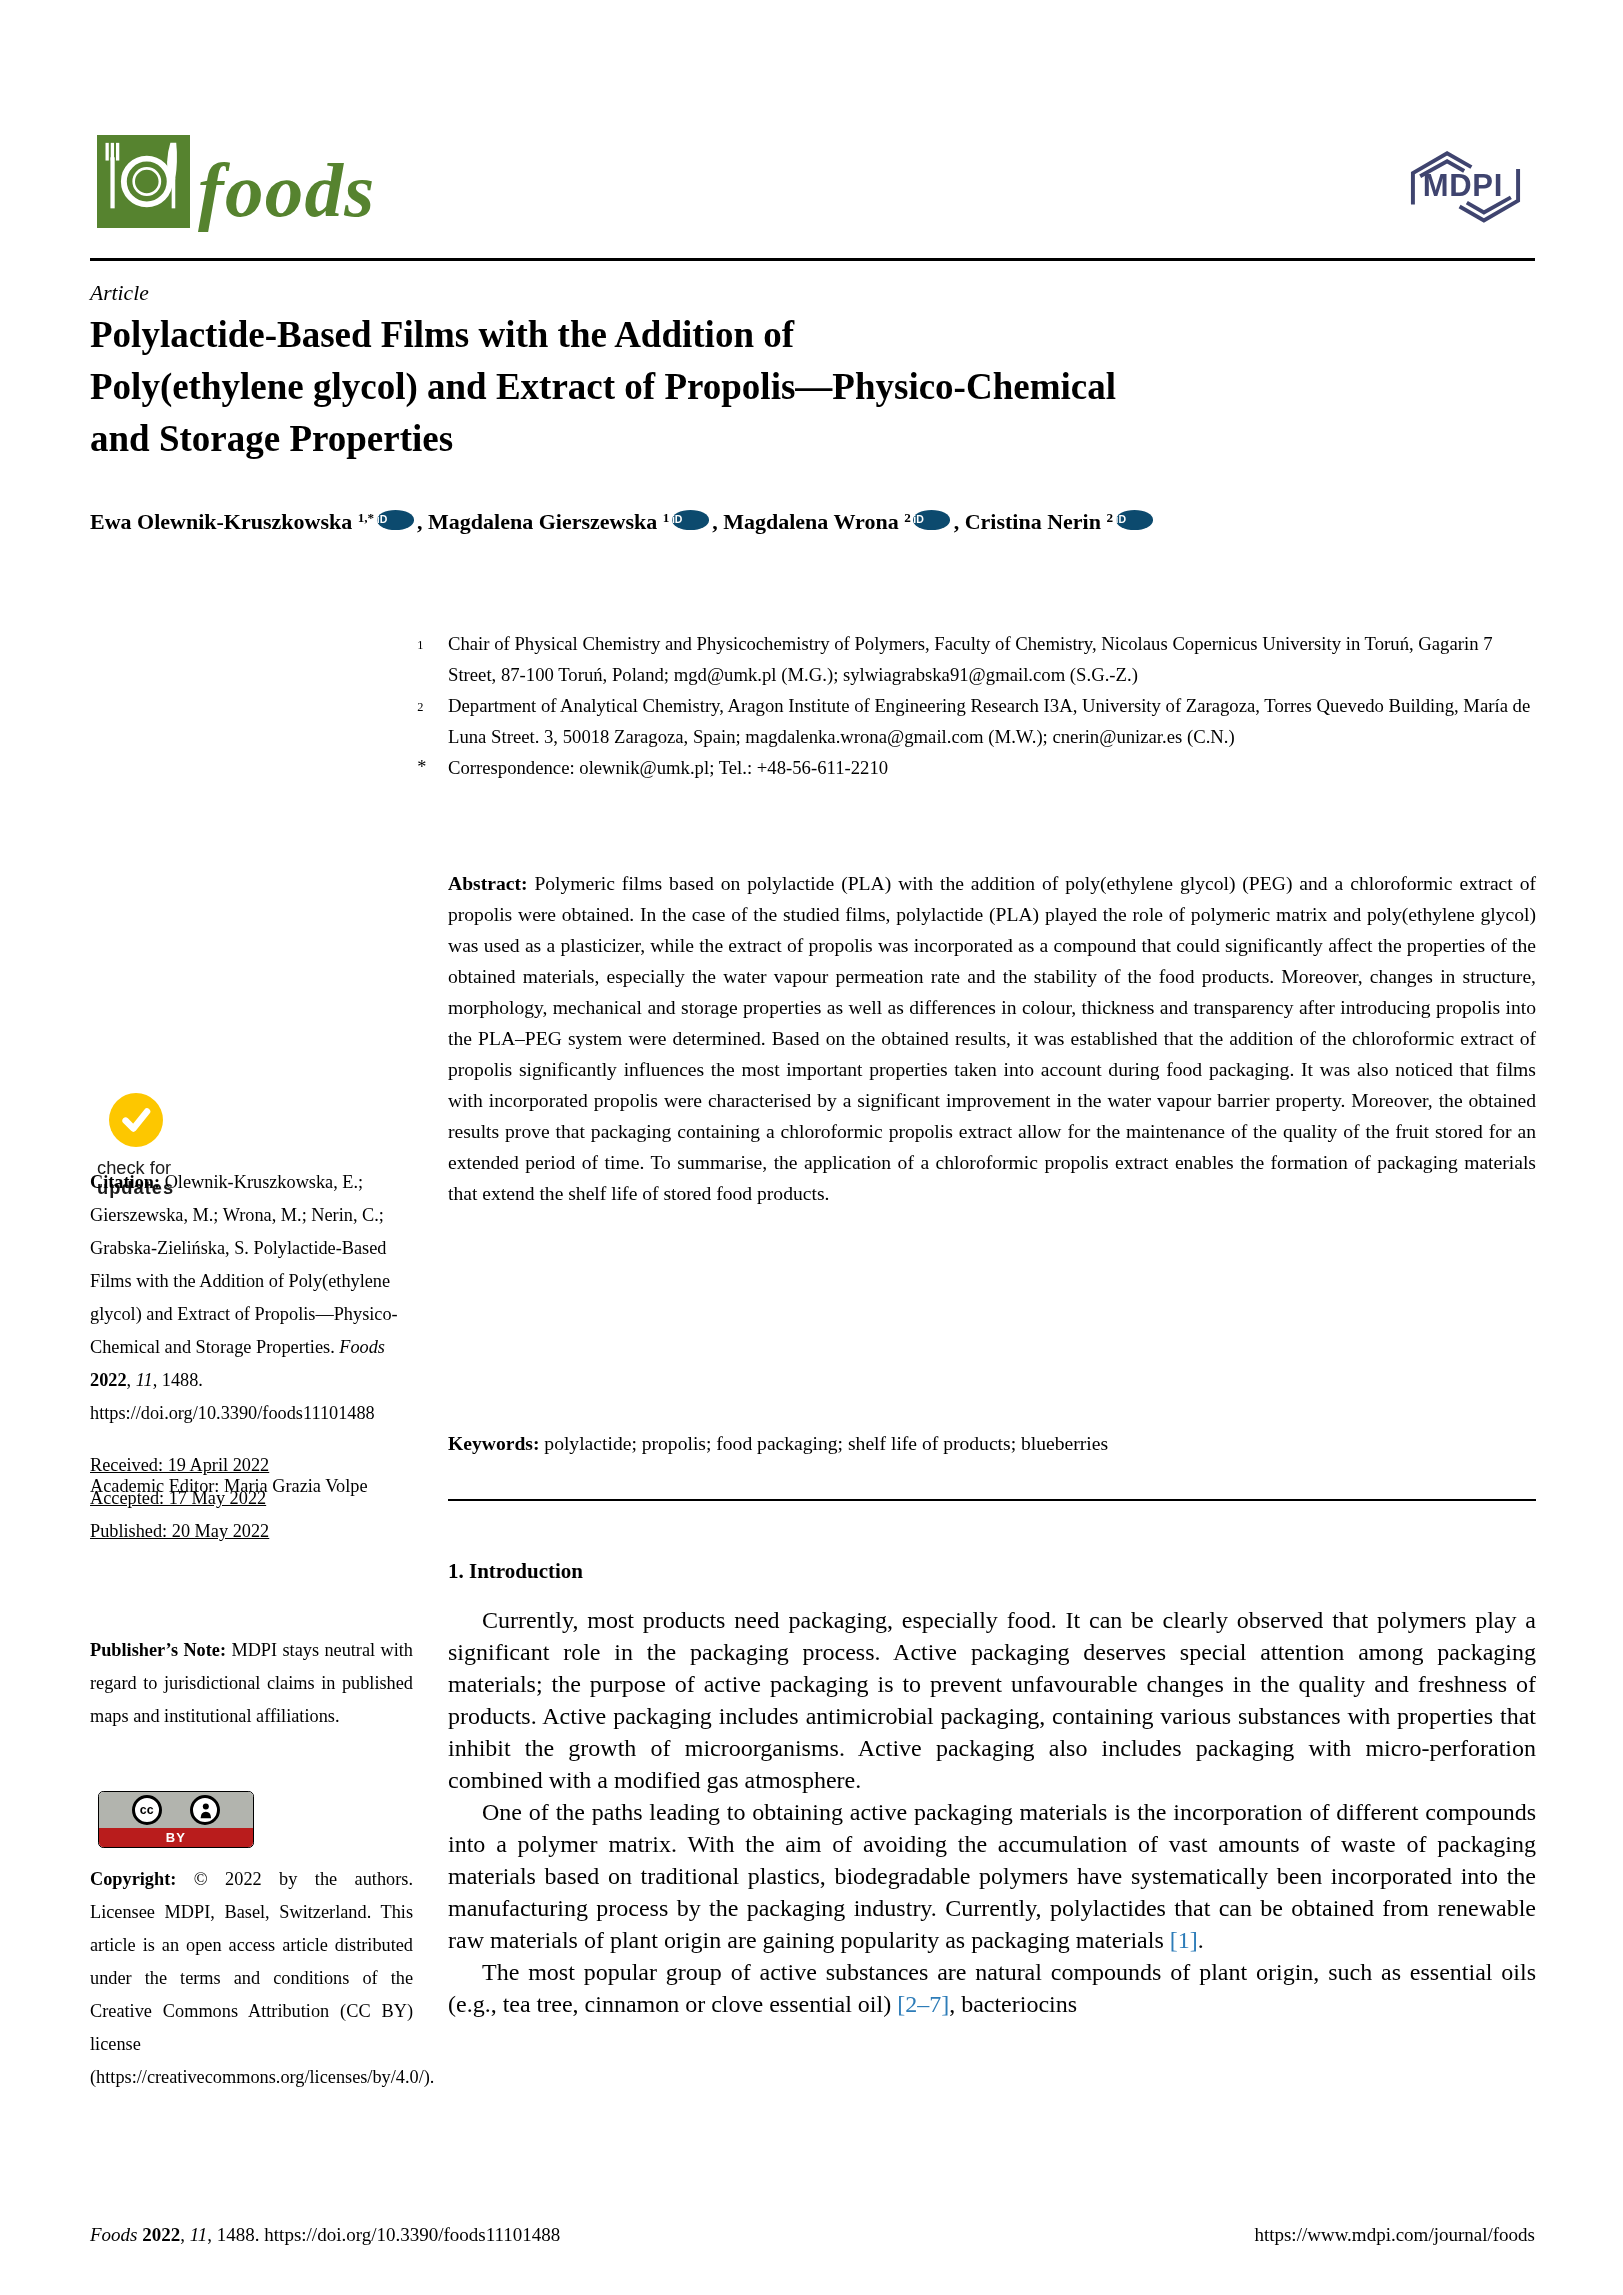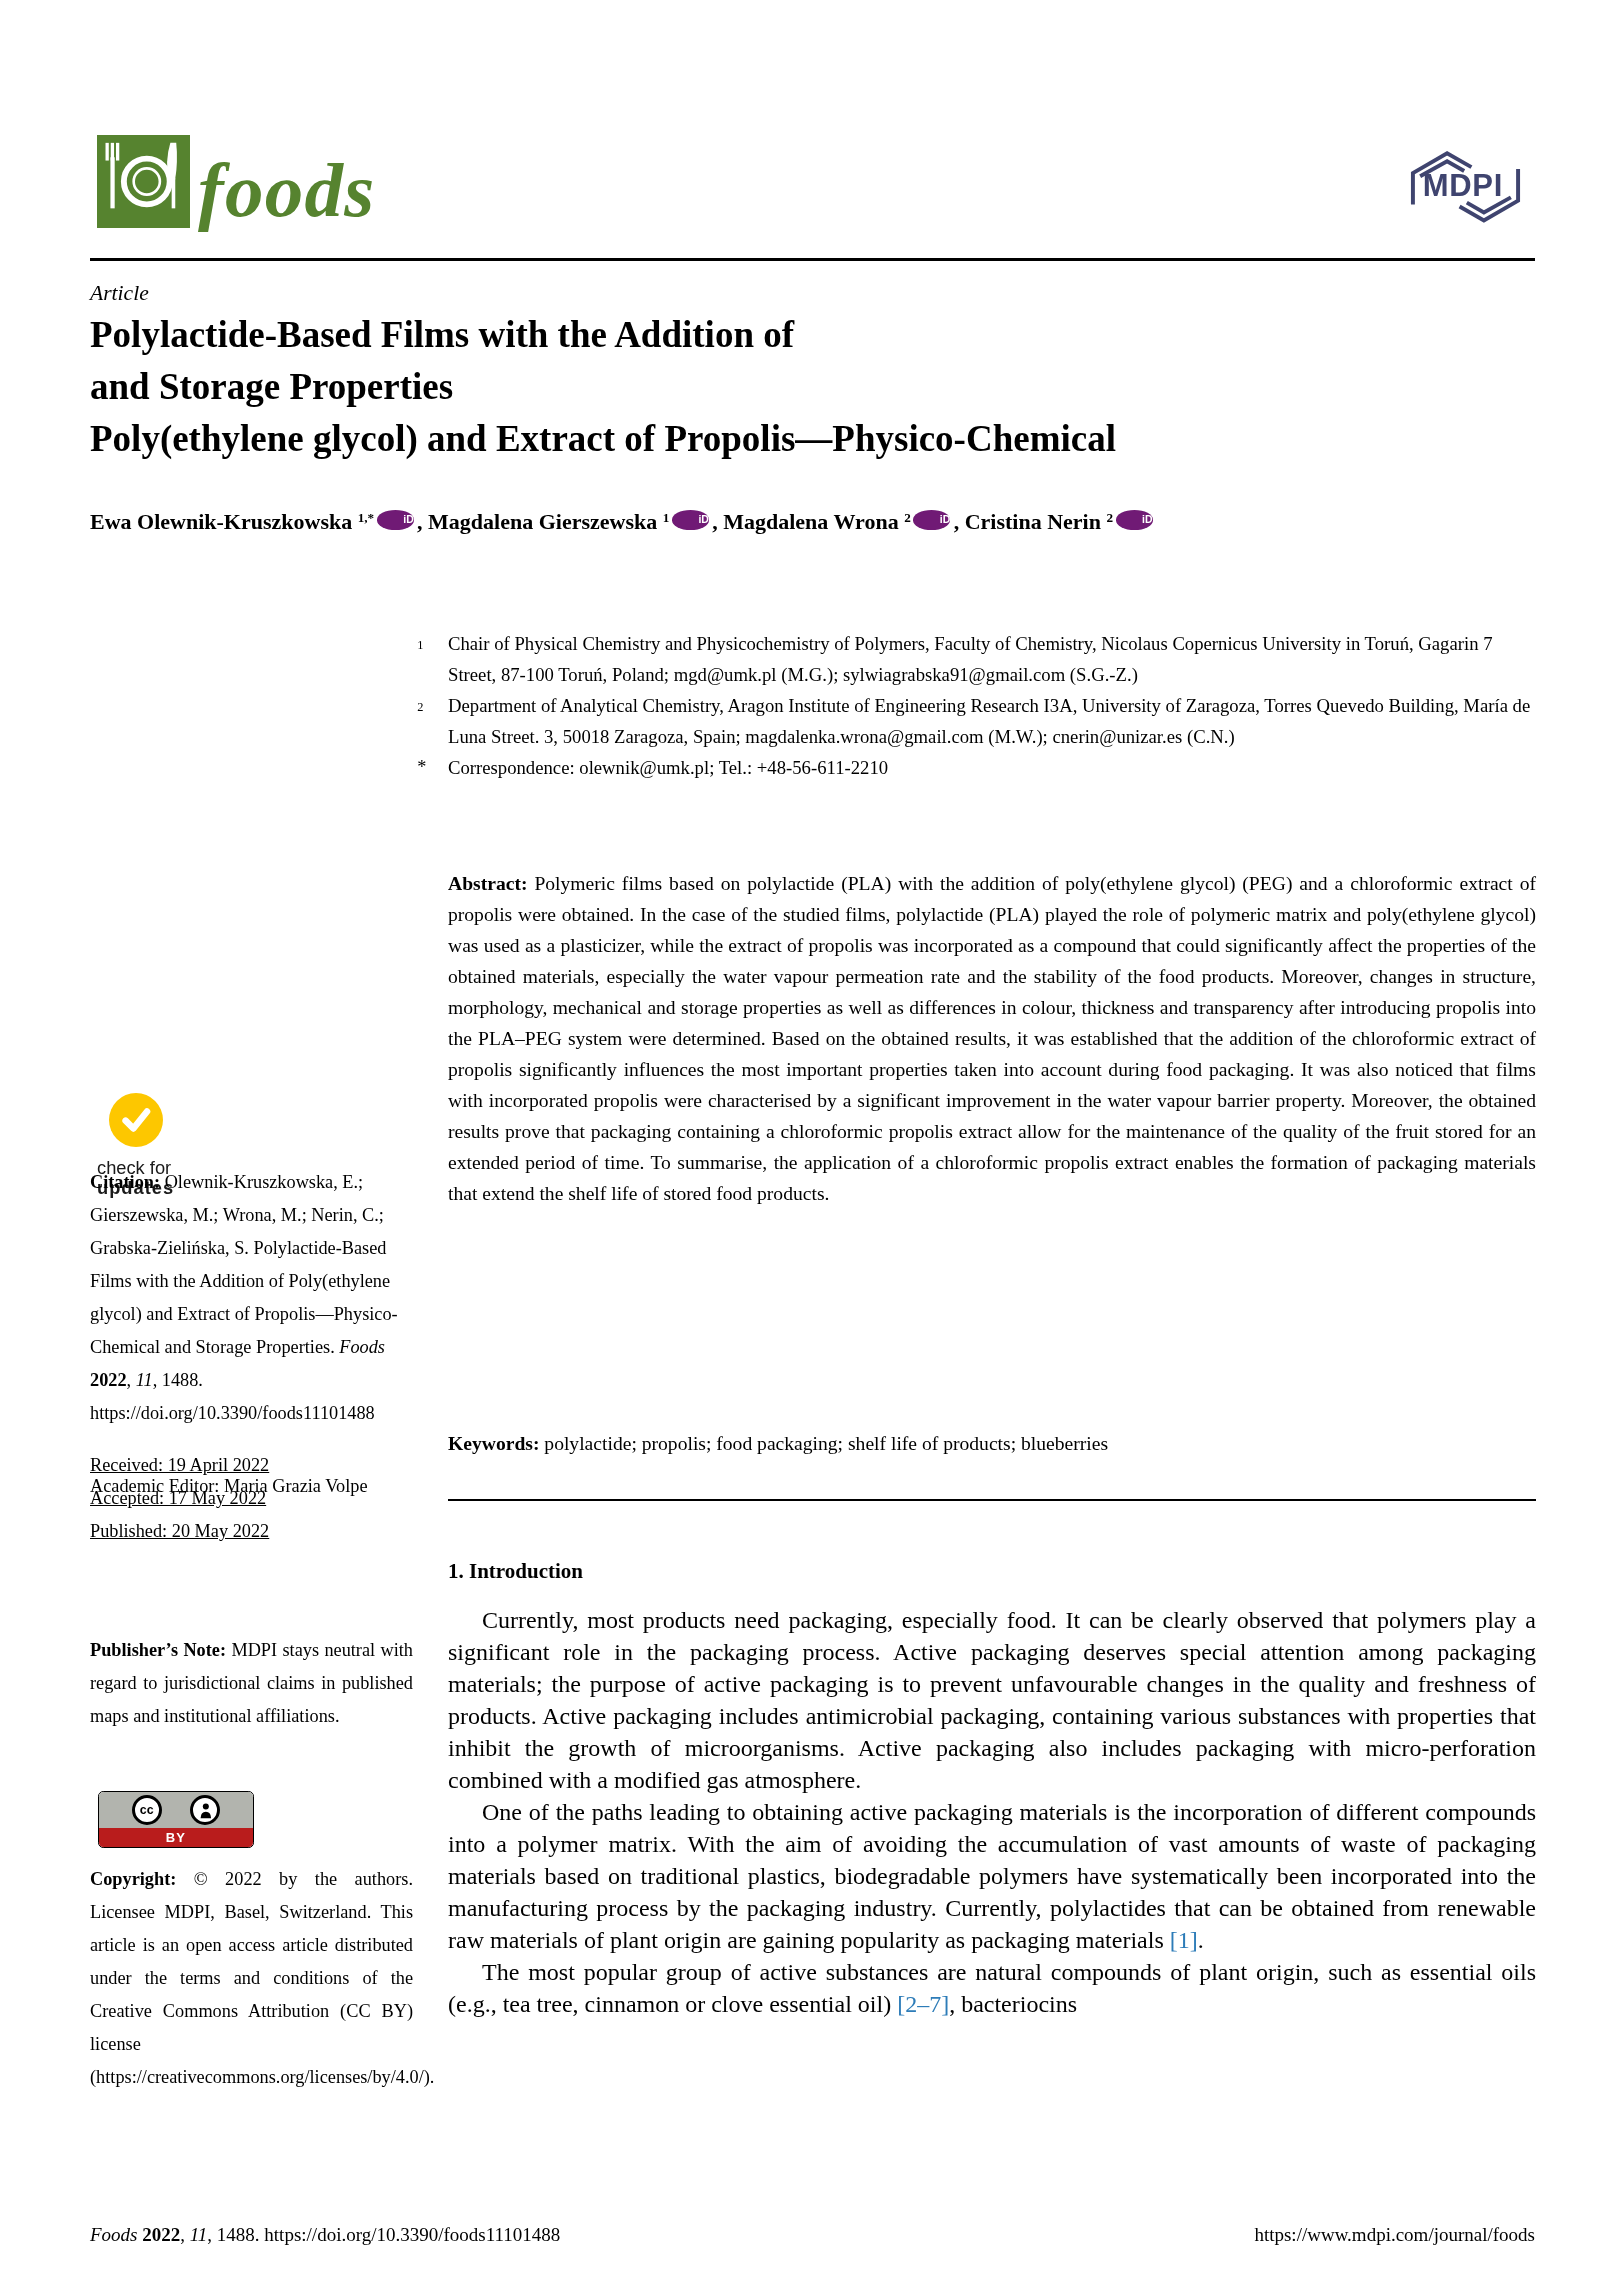--- a/index.html
+++ b/index.html
@@ -18,22 +18,22 @@
   .article-type{position:absolute;left:90px;top:281px;font-style:italic;font-size:21.6px;}
   .title{position:absolute;left:90px;top:309px;width:1486px;font-weight:700;font-size:37px;line-height:52px;}
   .authors{position:absolute;left:90px;top:503px;width:1486px;font-weight:700;font-size:22px;line-height:37px;}
 
   
   .sg-t{}
   .sg-b{font-weight:700;}
   .sg-i{font-style:italic;}
   .sg-link{color:#2d7cb8;cursor:pointer;}
   .sg-sup{font-size:60%;position:relative;top:-0.55em;}
-  .sg-orcid{display:inline-block;width:37px;height:19.6px;border-radius:50%;background:#701a75;
-            color:#fff;font:700 10.5px/19.6px "Liberation Sans",sans-serif;text-align:right;
+  .sg-orcid{display:inline-block;width:37px;height:19.6px;border-radius:50%;background:#0c4a6e;
+            color:#fff;font:700 10.5px/19.6px "Liberation Sans",sans-serif;text-align:left;
             vertical-align:5.9px;margin:0 3.3px 0 2.6px;cursor:pointer;}
 
   
   .affiliations{position:absolute;left:408px;top:628px;width:1152px;font-size:18.7px;line-height:31px;}
   .aff-row{display:grid;grid-template-columns:40px 1fr;}
   .aff-marker{font-size:12.4px;position:relative;top:2px;padding-left:9.2px;}
   .aff-marker.star{font-size:18.3px;top:0;}
   .aff-text{width:1087px;}
 
   
@@ -104,22 +104,22 @@
     </svg>
     <span class="mdpi-text">MDPI</span>
   </div>
 
   <div class="header-rule"></div>
 
   <div class="article-type">Article</div>
 
   <div class="title">
     <div>Polylactide-Based Films with the Addition of</div>
+    <div>Poly(ethylene glycol) and Extract of Propolis—Physico-Chemical</div>
     <div>and Storage Properties</div>
-    <div>Poly(ethylene glycol) and Extract of Propolis—Physico-Chemical</div>
   </div>
 
   <div class="authors">
     <div><span class="sg-t">Ewa Olewnik-Kruszkowska </span><span class="sg-sup">1,*</span><span class="sg-orcid">iD</span><span class="sg-t">, </span><span class="sg-t">Magdalena Gierszewska </span><span class="sg-sup">1</span><span class="sg-orcid">iD</span><span class="sg-t">, </span><span class="sg-t">Magdalena Wrona </span><span class="sg-sup">2</span><span class="sg-orcid">iD</span><span class="sg-t">, </span><span class="sg-t">Cristina Nerin </span><span class="sg-sup">2</span><span class="sg-orcid">iD</span></div>
   </div>
 
   <div class="affiliations">
     <div class="aff-row">
       <span class="aff-marker">1</span>
       <span class="aff-text">Chair of Physical Chemistry and Physicochemistry of Polymers, Faculty of Chemistry, Nicolaus Copernicus University in Toruń, Gagarin 7 Street, 87-100 Toruń, Poland; mgd@umk.pl (M.G.); sylwiagrabska91@gmail.com (S.G.-Z.)</span>

